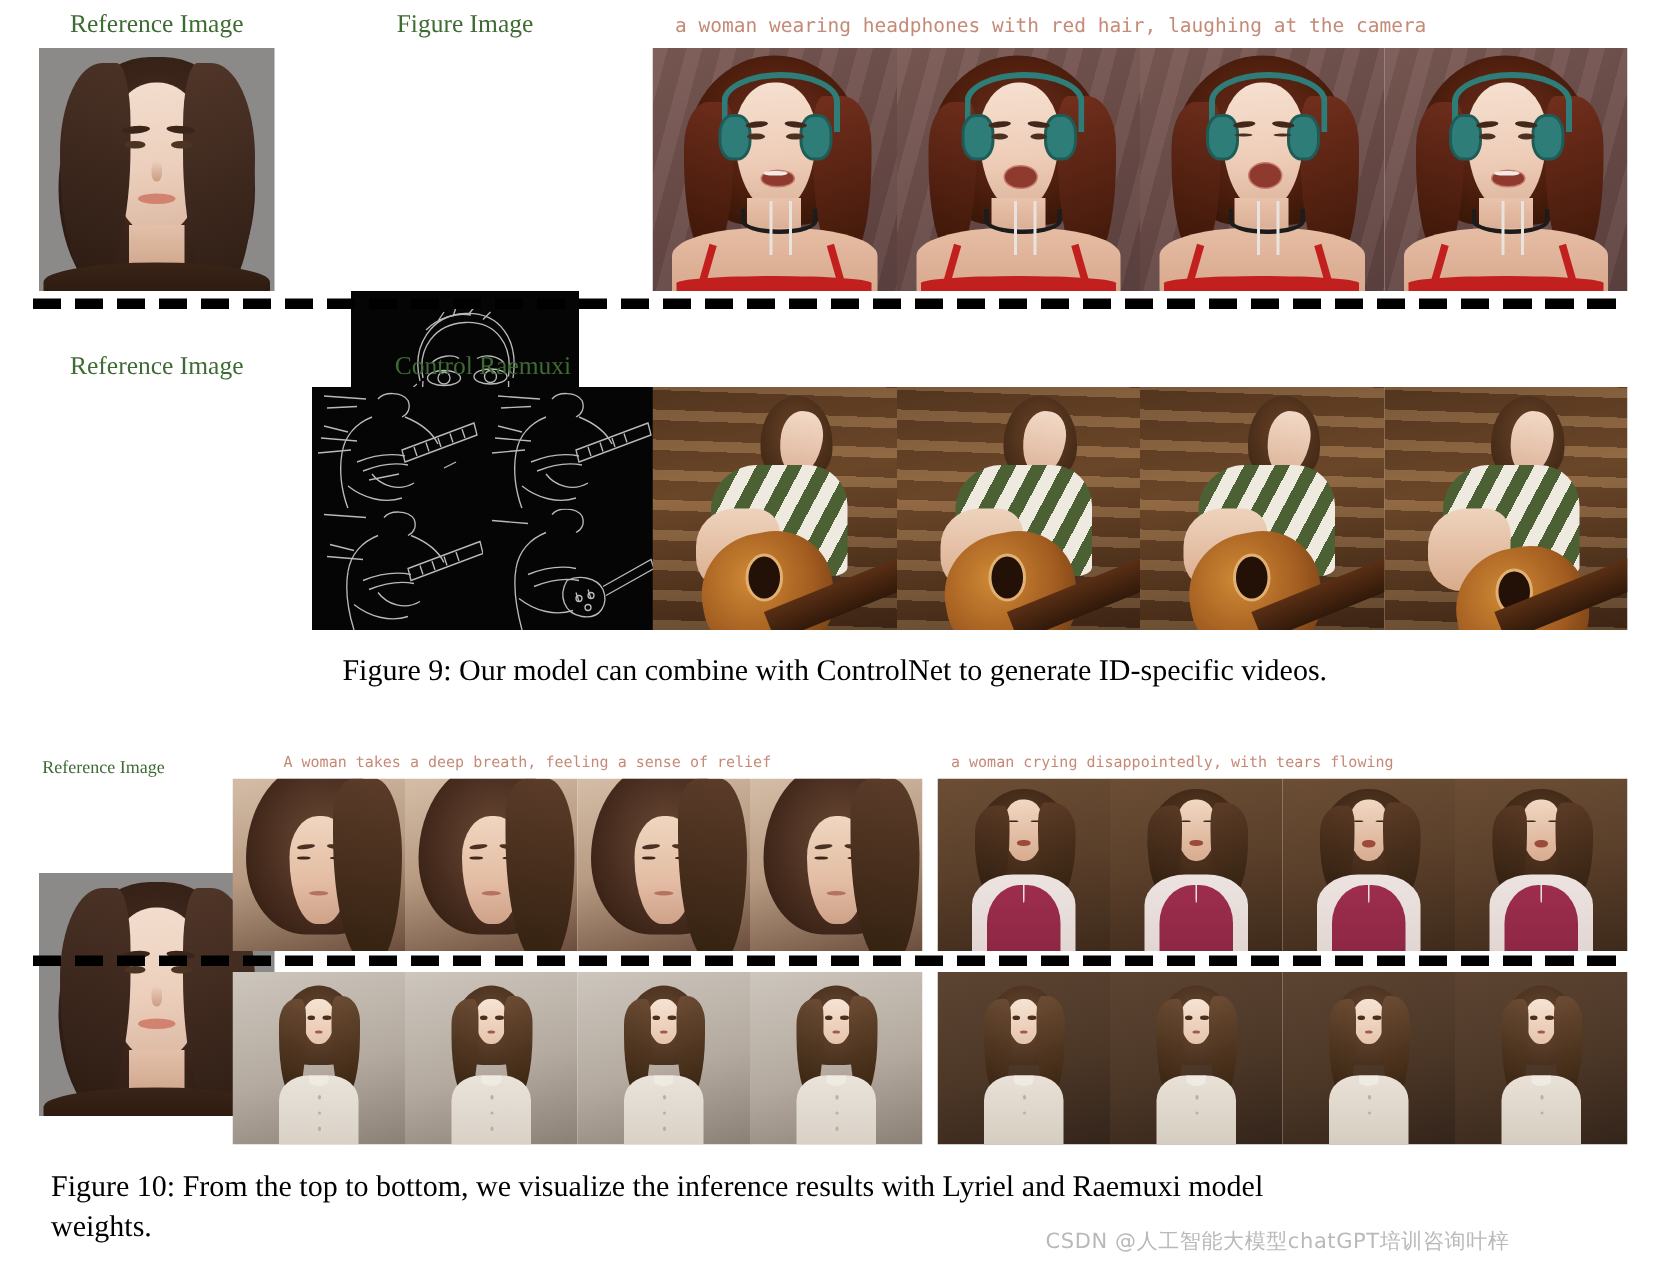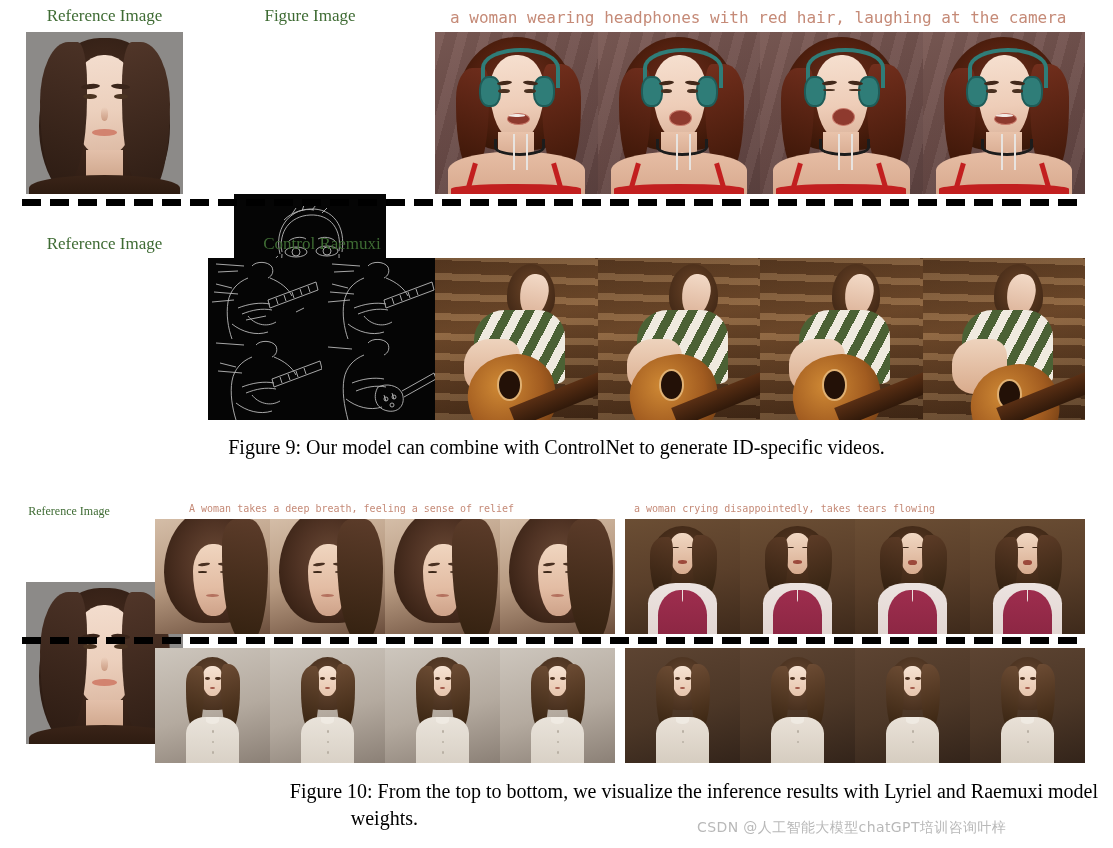--- a/index.html
+++ b/index.html
@@ -22,35 +22,35 @@
     font-size:17px;
     line-height:20px;
     white-space:nowrap;
     text-align:center;
   }
   .green-label.small{font-size:12px;}
 
   .prompt{
     color:#c58a77;
     font-family:"DejaVu Sans Mono", monospace;
-    font-size:16px;
+    font-size:13px;
     line-height:17px;
     white-space:pre-line;
     letter-spacing:0px;
   }
   .prompt.small{font-size:10px;line-height:13px;}
 
   .caption{
     color:#000;
     font-family:"Liberation Serif", serif;
     font-size:20px;
     line-height:27px;
     text-align:center;
   }
-  .caption.left{text-align:right;}
+  .caption.left{text-align:left;margin-left:16px;}
 
   .watermark{
     color:#b9b9b9;
     font-family:"DejaVu Sans", sans-serif;
     font-size:14px;
     letter-spacing:0.4px;
     white-space:nowrap;
   }
 
   
@@ -533,21 +533,21 @@
       <div class="neck-g"></div>
     </div>
   </div>
 
   <div class="abs caption" style="left:0;top:434px;width:1113px;">Figure 9: Our model can combine with ControlNet to generate ID-specific videos.</div>
 
   <div class="abs green-label small" style="left:23px;top:501px;width:92px;">Reference Image</div>
 
   <div class="abs prompt small" style="left:164px;top:502px;width:450px;margin-left:25px;">A woman takes a deep breath, feeling a sense of relief</div>
 
-  <div class="abs prompt small" style="left:634px;top:502px;width:452px;">a woman crying disappointedly, takes tears flowing</div>
+  <div class="abs prompt small" style="left:634px;top:502px;width:452px;">a woman crying disappointedly, with tears flowing</div>
 
   <div class="strip" style="left:155px;top:519px;width:460px;height:115px;">
     <div class="cell gen-breath">
       <div class="hair"></div>
       <div class="face"></div>
       <div class="brow l"></div>
       <div class="brow r"></div>
       <div class="eye l"></div>
       <div class="eye r"></div>
       <div class="mouth"></div>

